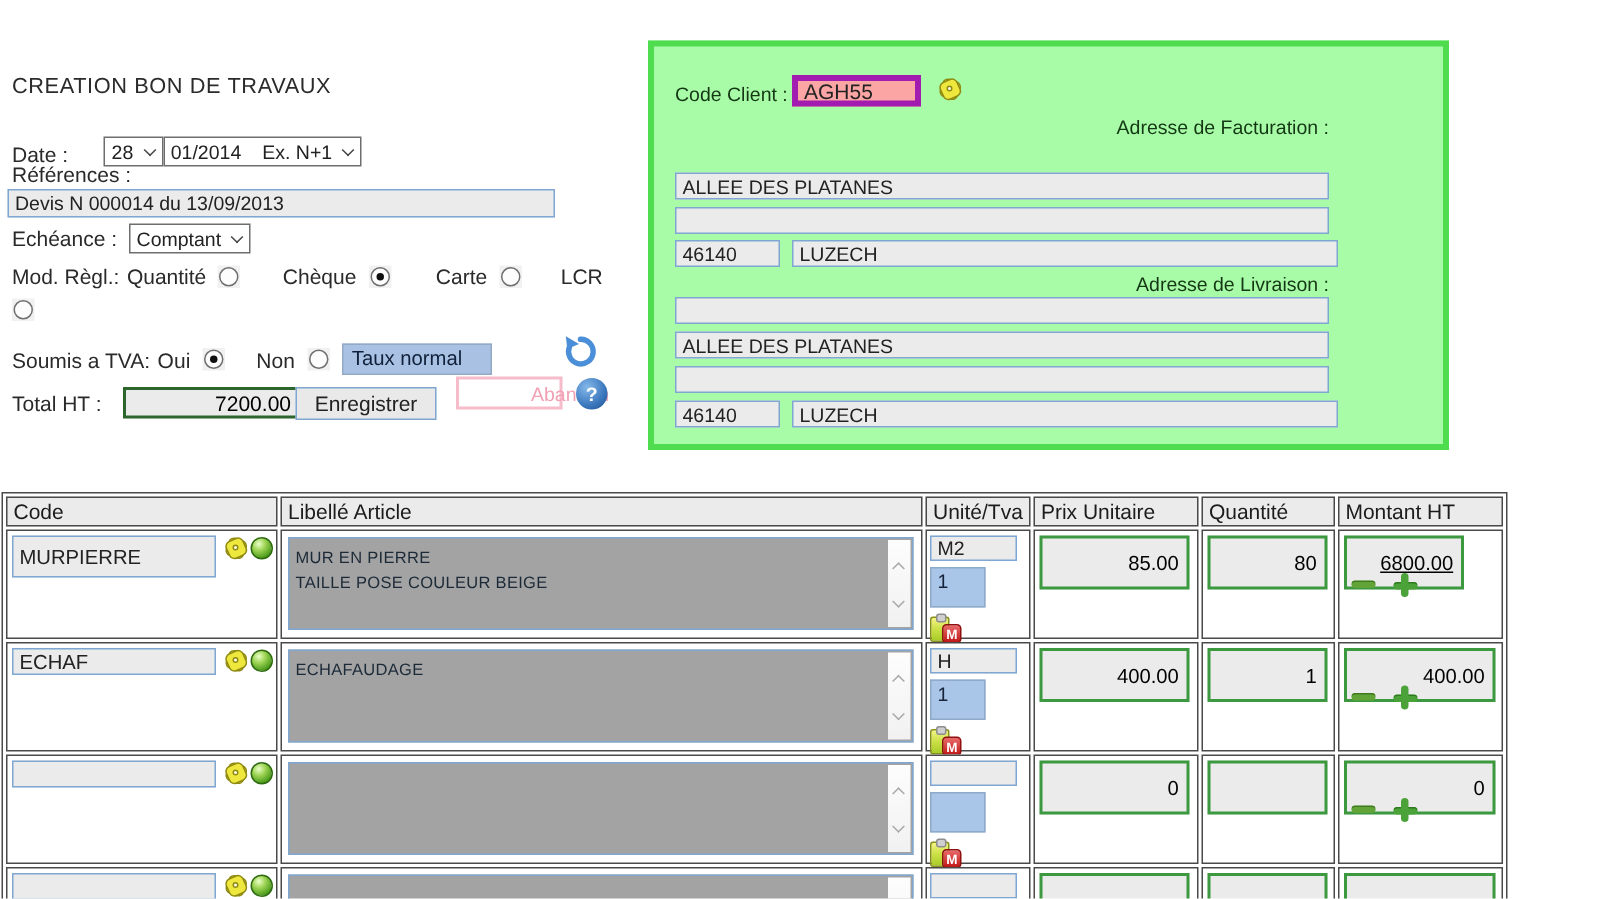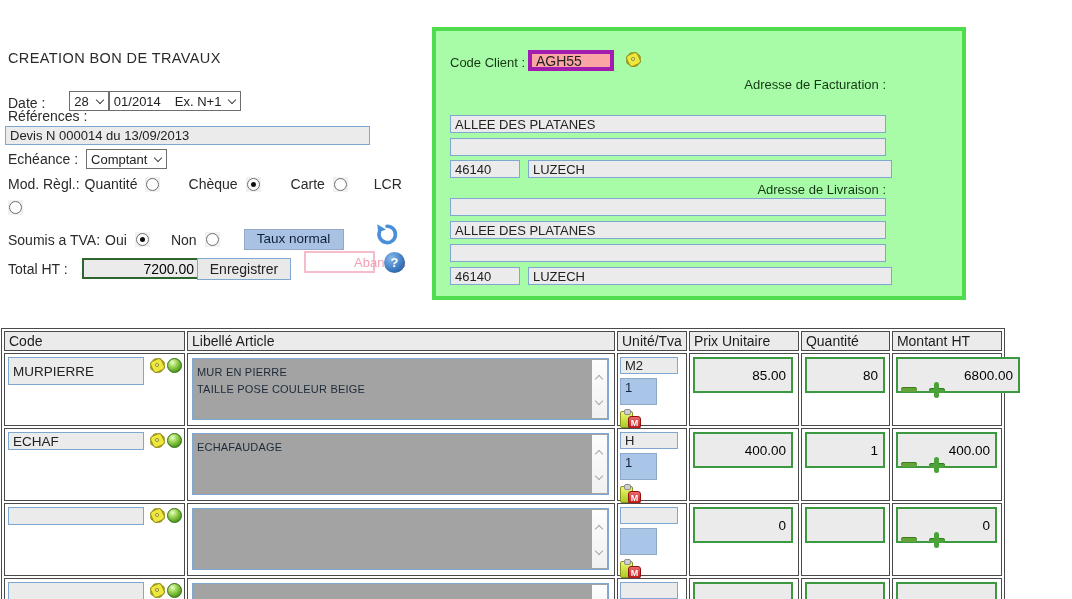--- a/index.html
+++ b/index.html
@@ -164,21 +164,21 @@
   <span class="lbl" style="margin-left:26px;">LCR</span>
 </div>
 <span class="abs radio" style="left:8px; top:199px;"></span>
 
 <div class="abs" style="left:8px; top:229px; display:flex; align-items:center; white-space:nowrap;">
   <span class="lbl">Soumis a TVA:</span>
   <span class="lbl" style="margin-left:5px;">Oui</span>
   <span class="radio checked" style="margin-left:8px;"></span>
   <span class="lbl" style="margin-left:21px;">Non</span>
   <span class="radio" style="margin-left:8px;"></span>
-  <span class="taux-box" style="margin-left:24px;text-align:center;">Taux normal</span>
+  <span class="taux-box" style="margin-left:8px;">Taux normal</span>
 </div>
 
 <svg class="abs" style="left:375px; top:223px;" width="23" height="23" viewBox="0 0 23 23">
   <path d="M 12 3.2 A 8.2 8.2 0 1 1 4.6 8.4" fill="none" stroke="#4a8fd8" stroke-width="3.6" stroke-linecap="round"></path>
   <path d="M 2.2 1.2 L 3.2 9.6 L 11 6.4 Z" fill="#4a8fd8"></path>
 </svg>
 
 <span class="abs lbl" style="left:8px; top:261px;">Total HT :</span>
 <input class="abs total-input" style="left: 82px; top: 258px; width: 120px; height: 21px;" value="7200.00">
 <button class="abs btn-save" style="left:197px; top:258px; width:94px; height:22px;">Enregistrer</button>
@@ -258,21 +258,21 @@
             <span class="badge">M</span>
       </span>
     </td>
     <td>
       <input class="cell-input num" style="left: 3px; top: 3px; width: 100px; height: 21px;" value="85.00">
     </td>
     <td>
       <input class="cell-input num" style="left: 3px; top: 3px; width: 80px; height: 21px;" value="80">
     </td>
     <td>
-      <input class="cell-input num" style="left: 3px; top: 3px; width: 124px; height: 21px;" value="6800.00">
+      <input class="cell-input num" style="left: 3px; top: 3px; width: 80px; height: 21px; text-decoration: underline;" value="6800.00">
       <span class="minus-icon" style="left:8px; top:33px;"></span>
       <span class="plus-icon" style="left:36px; top:28px;"></span>
     </td>
   </tr>
 
   <tr>
     <td>
       <input class="cell-input tinput" style="left: 3px; top: 3px; width: 136px; height: 18px; font-size: 13.5px;" value="ECHAF">
       <span class="gear-icon" style="position:absolute; left:144px; top:3px;">
         <span class="g1"></span>

